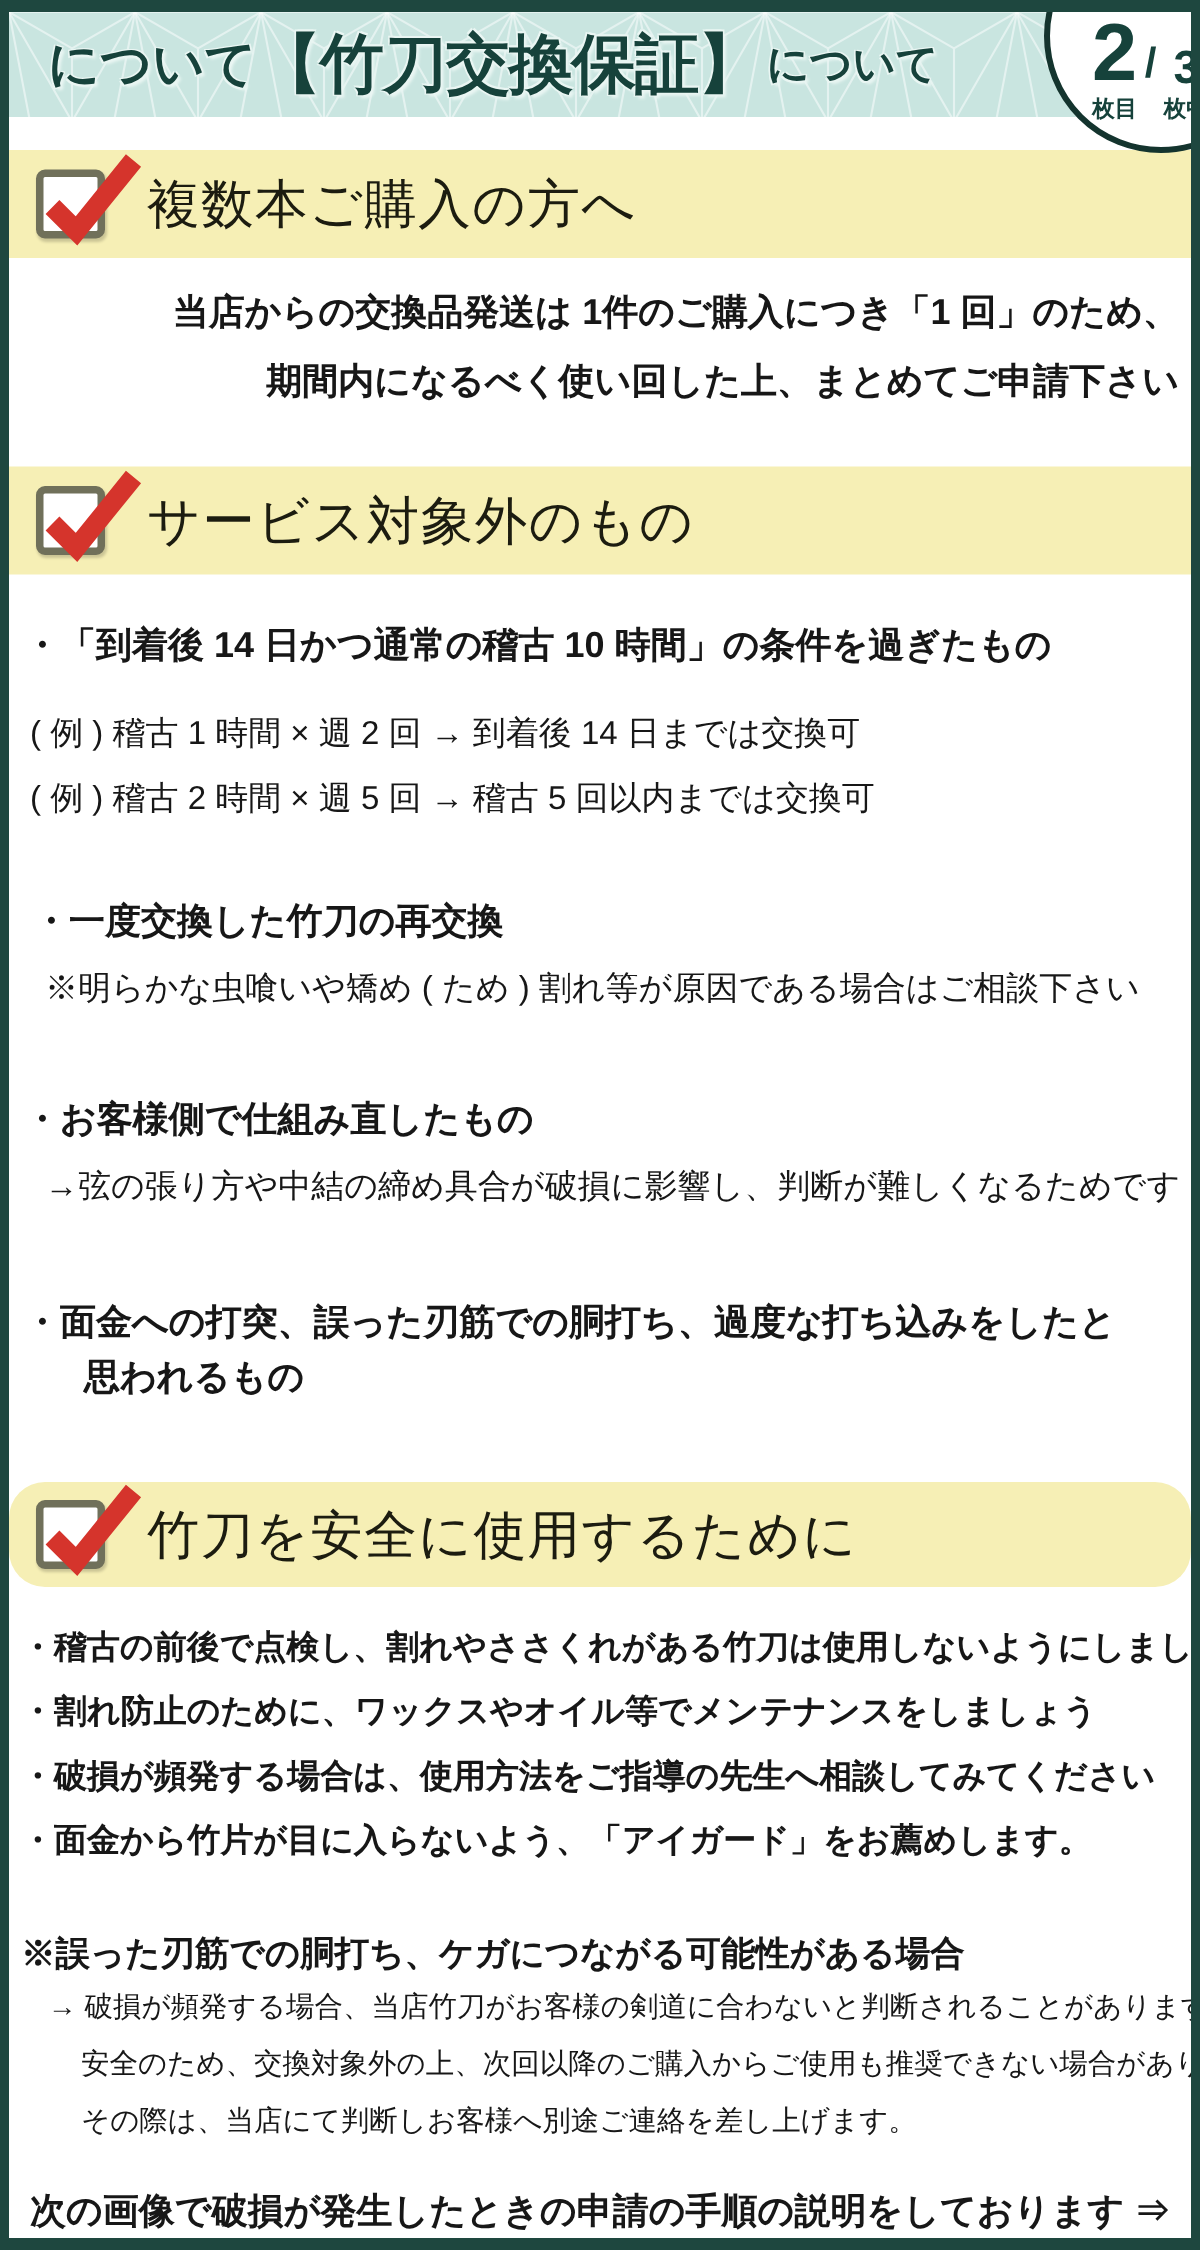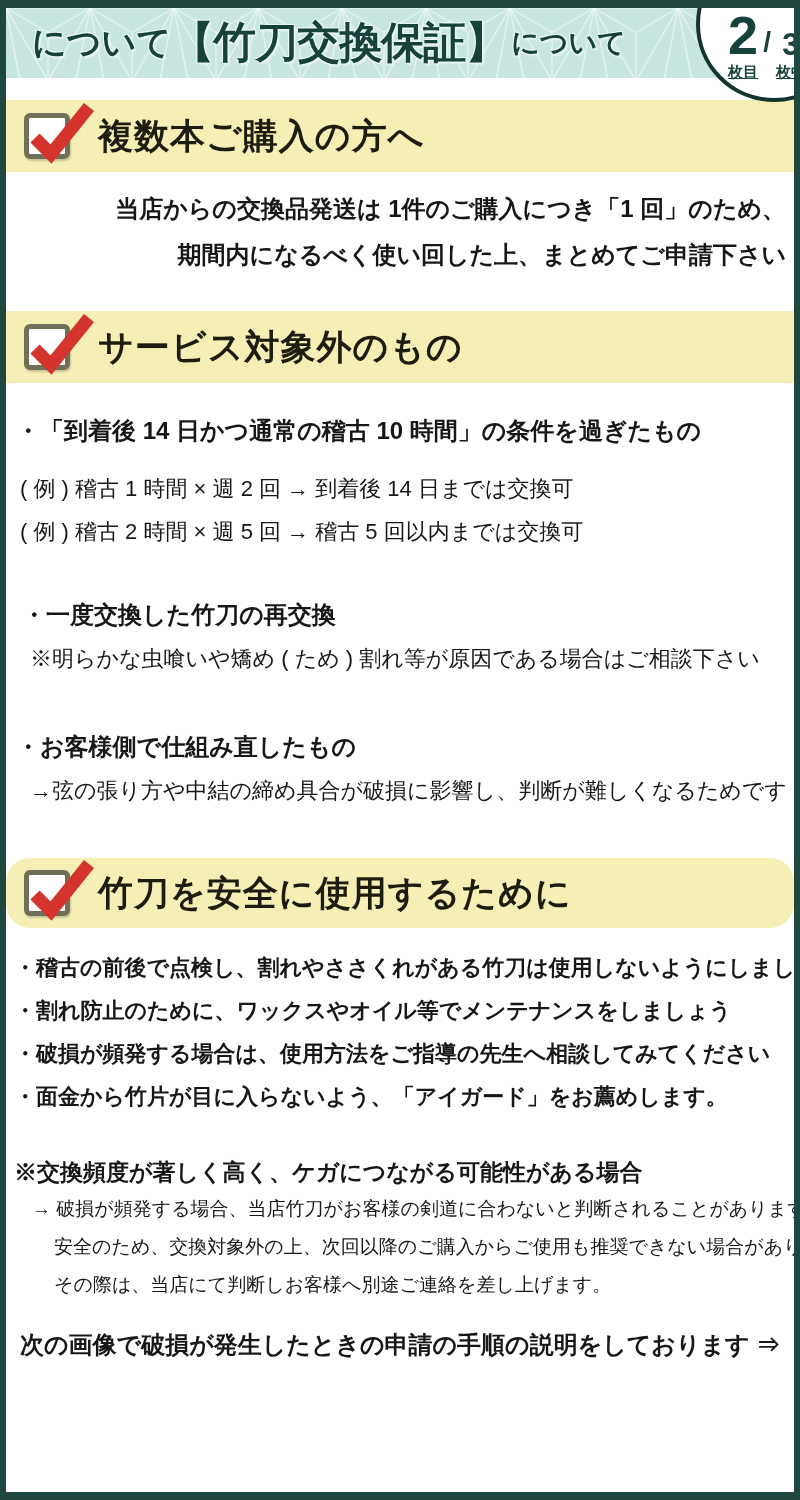--- a/index.html
+++ b/index.html
@@ -46,38 +46,38 @@
     border:4px solid #14342e;
     border-radius:50%;
     z-index:3;
     display:flex; align-items:flex-end; justify-content:center;
   }
   .pager-inner{ display:flex; align-items:flex-end; gap:5px; margin-bottom:16px; margin-right:14px; color:#16423b; }
   .pager-col{ display:flex; flex-direction:column; align-items:center; }
   .pager-big{ font-size:54px; font-weight:900; line-height:0.85; }
   .pager-slash{ font-size:28px; font-weight:700; line-height:1; margin-bottom:26px; }
   .pager-small{ font-size:31px; font-weight:900; line-height:0.9; }
-  .pager-unit{ font-size:15px; font-weight:700; margin-top:4px; white-space:nowrap;text-decoration:underline; }
+  .pager-unit{ font-size:15px; font-weight:700; margin-top:4px; white-space:nowrap; }
 
   
   .banner{
     display:flex; align-items:center;
     height:72px; background:#f6efb5;
     padding-left:18px; gap:28px;
   }
   .chk{
     position:relative; flex:0 0 auto;
     width:46px; height:46px;
     background:#ffffff;
     border:5px solid #70705a; border-radius:6px;
     box-shadow:1px 2px 2px rgba(0,0,0,0.18);
   }
   .chk svg{ position:absolute; left:-3px; top:-16px; width:70px; height:64px; overflow:visible; }
   .banner-title{
-    font-size:35px; font-weight:700; color:#1c1c10; letter-spacing:1px; white-space:nowrap;
+    font-size:35px; font-weight:400; color:#1c1c10; letter-spacing:1px; white-space:nowrap;
   }
 
   
   .txt{ color:#171717; padding-left:14px; padding-right:8px; white-space:nowrap; }
 
   .body1{ margin-top:14px; font-size:24px; font-weight:700; line-height:46px;text-align:right; }
 
   .bullet{ font-size:24px; font-weight:700; line-height:32px; padding-left:10px; }
   .b1{ margin-top:32px; }
   .b2{ margin-top:46px;padding-left:16px; }
@@ -175,38 +175,42 @@
       <div>( 例 ) 稽古 1 時間 × 週 2 回 → 到着後 14 日までは交換可</div>
       <div>( 例 ) 稽古 2 時間 × 週 5 回 → 稽古 5 回以内までは交換可</div>
     </div>
 
     <div class="txt bullet b2">・一度交換した竹刀の再交換</div>
     <div class="txt note">※明らかな虫喰いや矯め ( ため ) 割れ等が原因である場合はご相談下さい</div>
 
     <div class="txt bullet b3">・お客様側で仕組み直したもの</div>
     <div class="txt note">→弦の張り方や中結の締め具合が破損に影響し、判断が難しくなるためです</div>
 
+    <div class="txt bullet b4">
+      <div>・面金への打突、誤った刃筋での胴打ち、過度な打ち込みをしたと</div>
+      <div class="b4-l2">思われるもの</div>
+    </div>
 
     <div class="banner" style="margin-top:51px; height:70px;border-radius:24px;">
       <span class="chk">
         <svg viewBox="0 0 70 64" xmlns="http://www.w3.org/2000/svg">
           <polyline points="9,36 25,52 63,5" fill="none" stroke="#d5342c" stroke-width="13" stroke-linecap="butt" stroke-linejoin="miter"></polyline>
         </svg>
       </span>
       <span class="banner-title">竹刀を安全に使用するために</span>
     </div>
 
     <div class="txt s3-list">
       <div>・稽古の前後で点検し、割れやささくれがある竹刀は使用しないようにしましょう</div>
       <div>・割れ防止のために、ワックスやオイル等でメンテナンスをしましょう</div>
       <div>・破損が頻発する場合は、使用方法をご指導の先生へ相談してみてください</div>
       <div>・面金から竹片が目に入らないよう、「アイガード」をお薦めします。</div>
     </div>
 
-    <div class="txt warn-head">※交換頻度が著しく高く、ケガにつながる可能性がある場合</div>
+    <div class="txt warn-head">※誤った刃筋での胴打ち、ケガにつながる可能性がある場合</div>
     <div class="txt warn-detail wd1">→ 破損が頻発する場合、当店竹刀がお客様の剣道に合わないと判断されることがあります。</div>
     <div class="txt warn-detail wd23">安全のため、交換対象外の上、次回以降のご購入からご使用も推奨できない場合があります。</div>
     <div class="txt warn-detail wd23">その際は、当店にて判断しお客様へ別途ご連絡を差し上げます。</div>
 
     <div class="txt footer-line">次の画像で破損が発生したときの申請の手順の説明をしております ⇒</div>
 
   </div>
 </div>
 
 </body></html>

